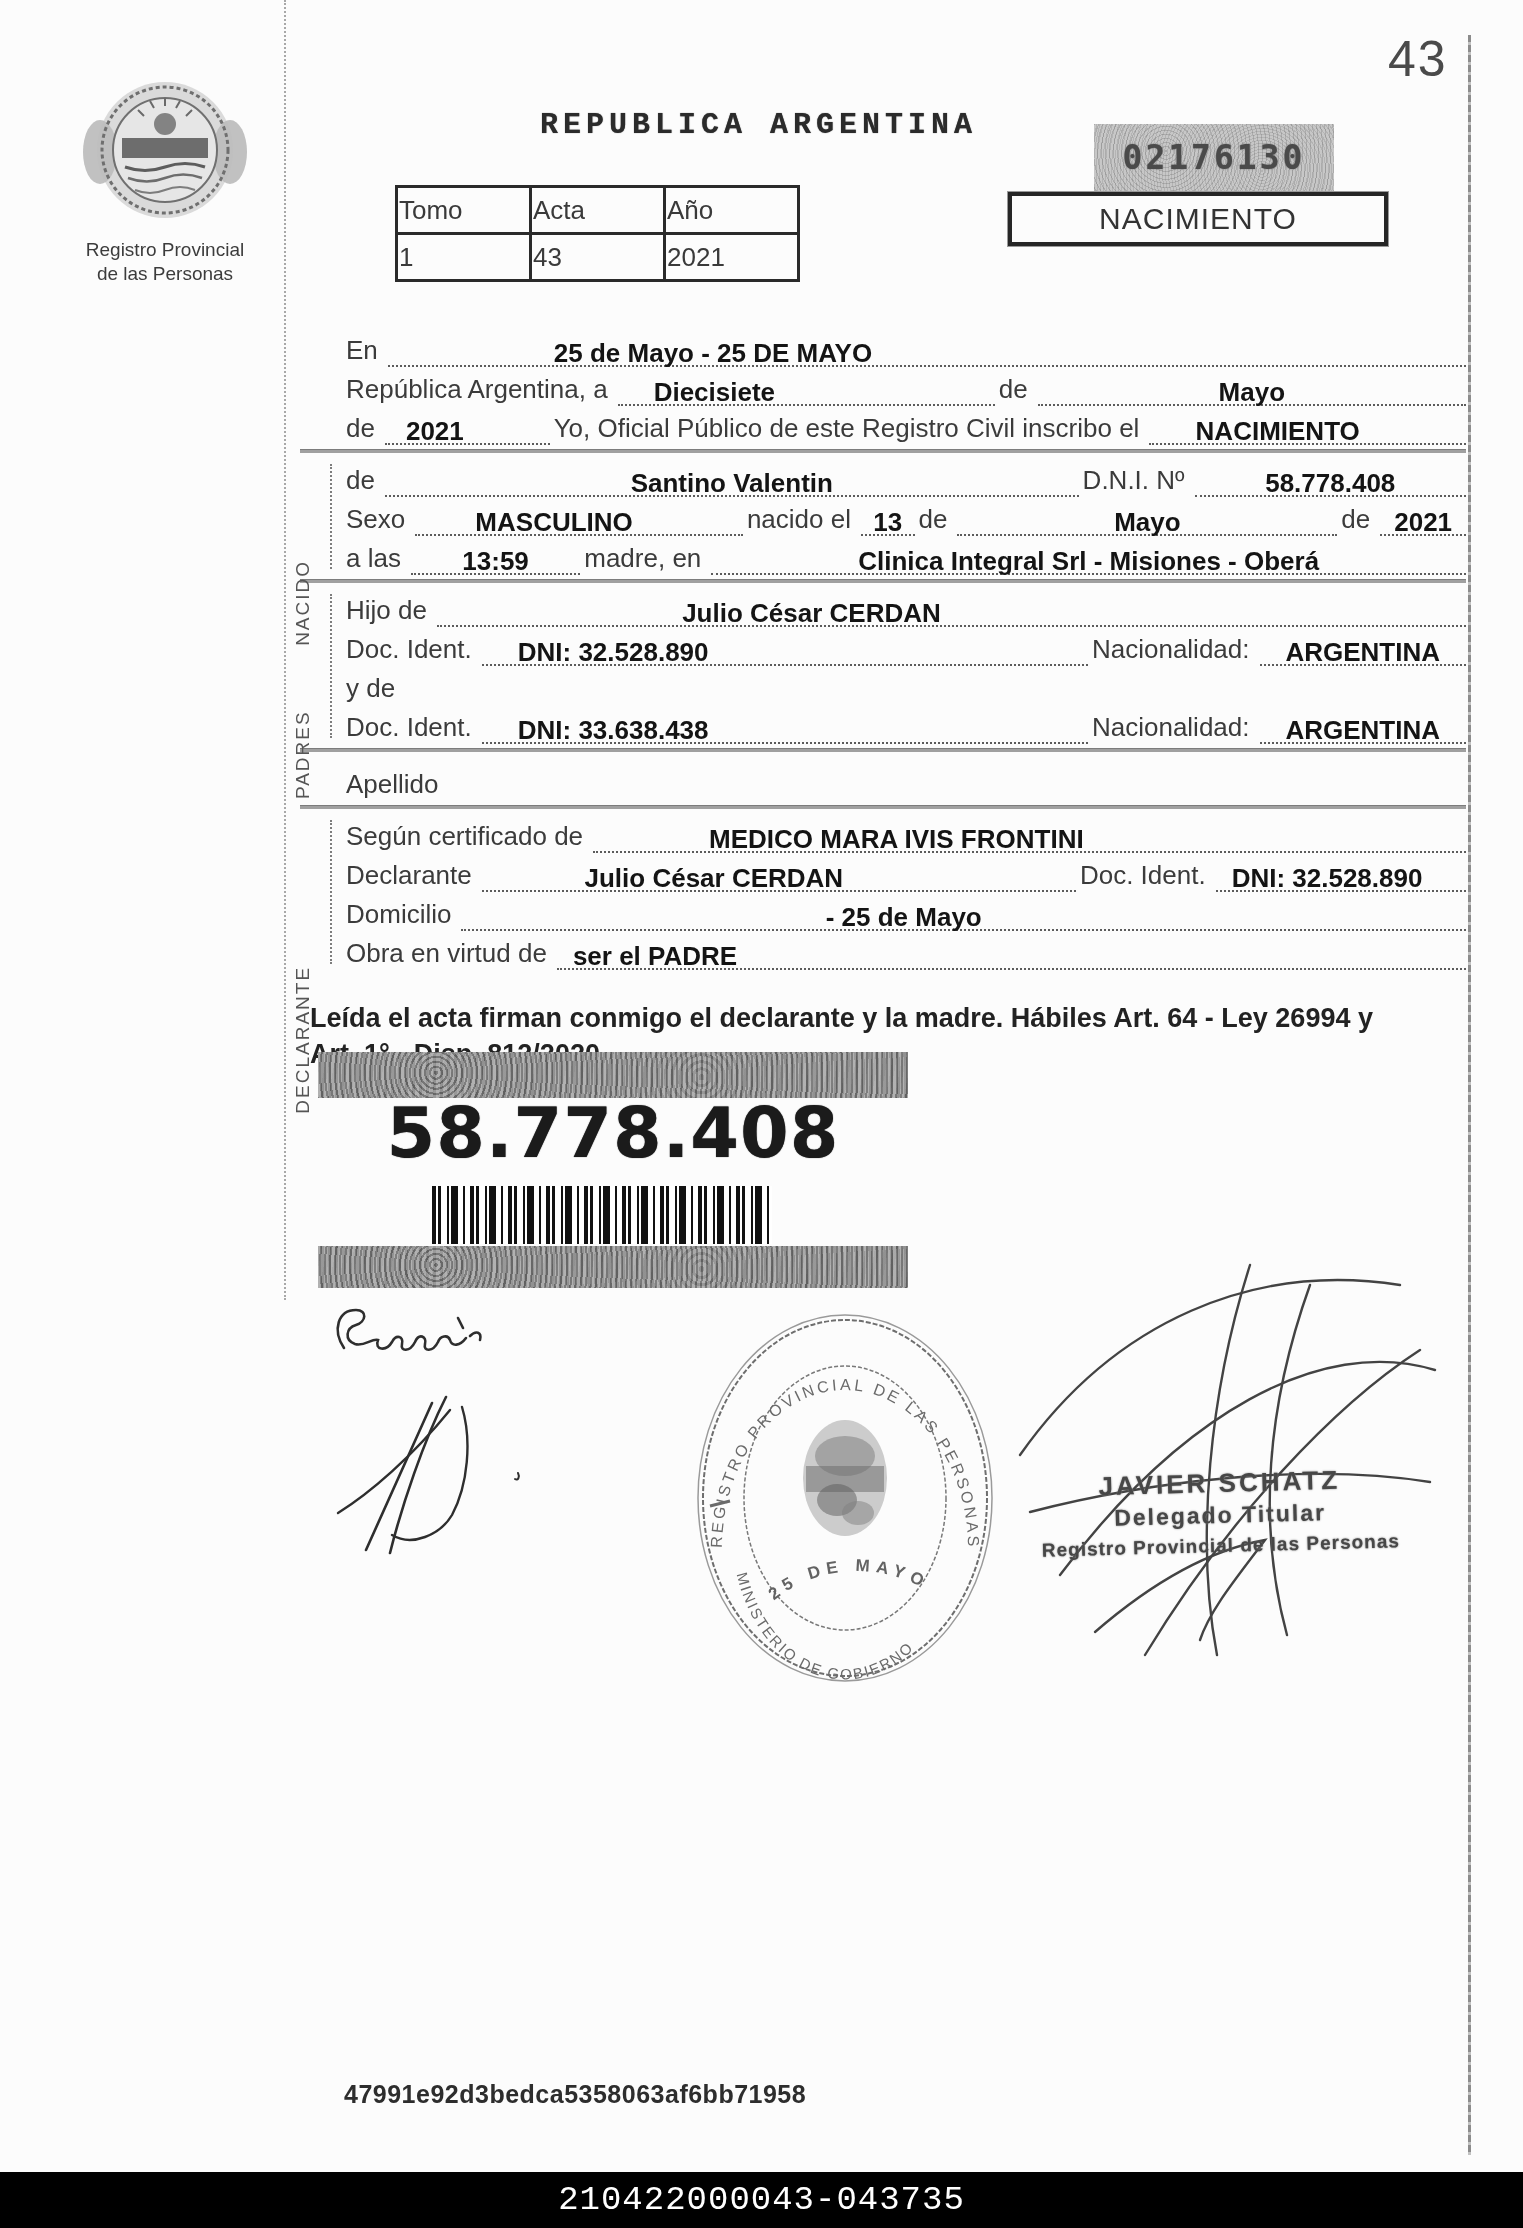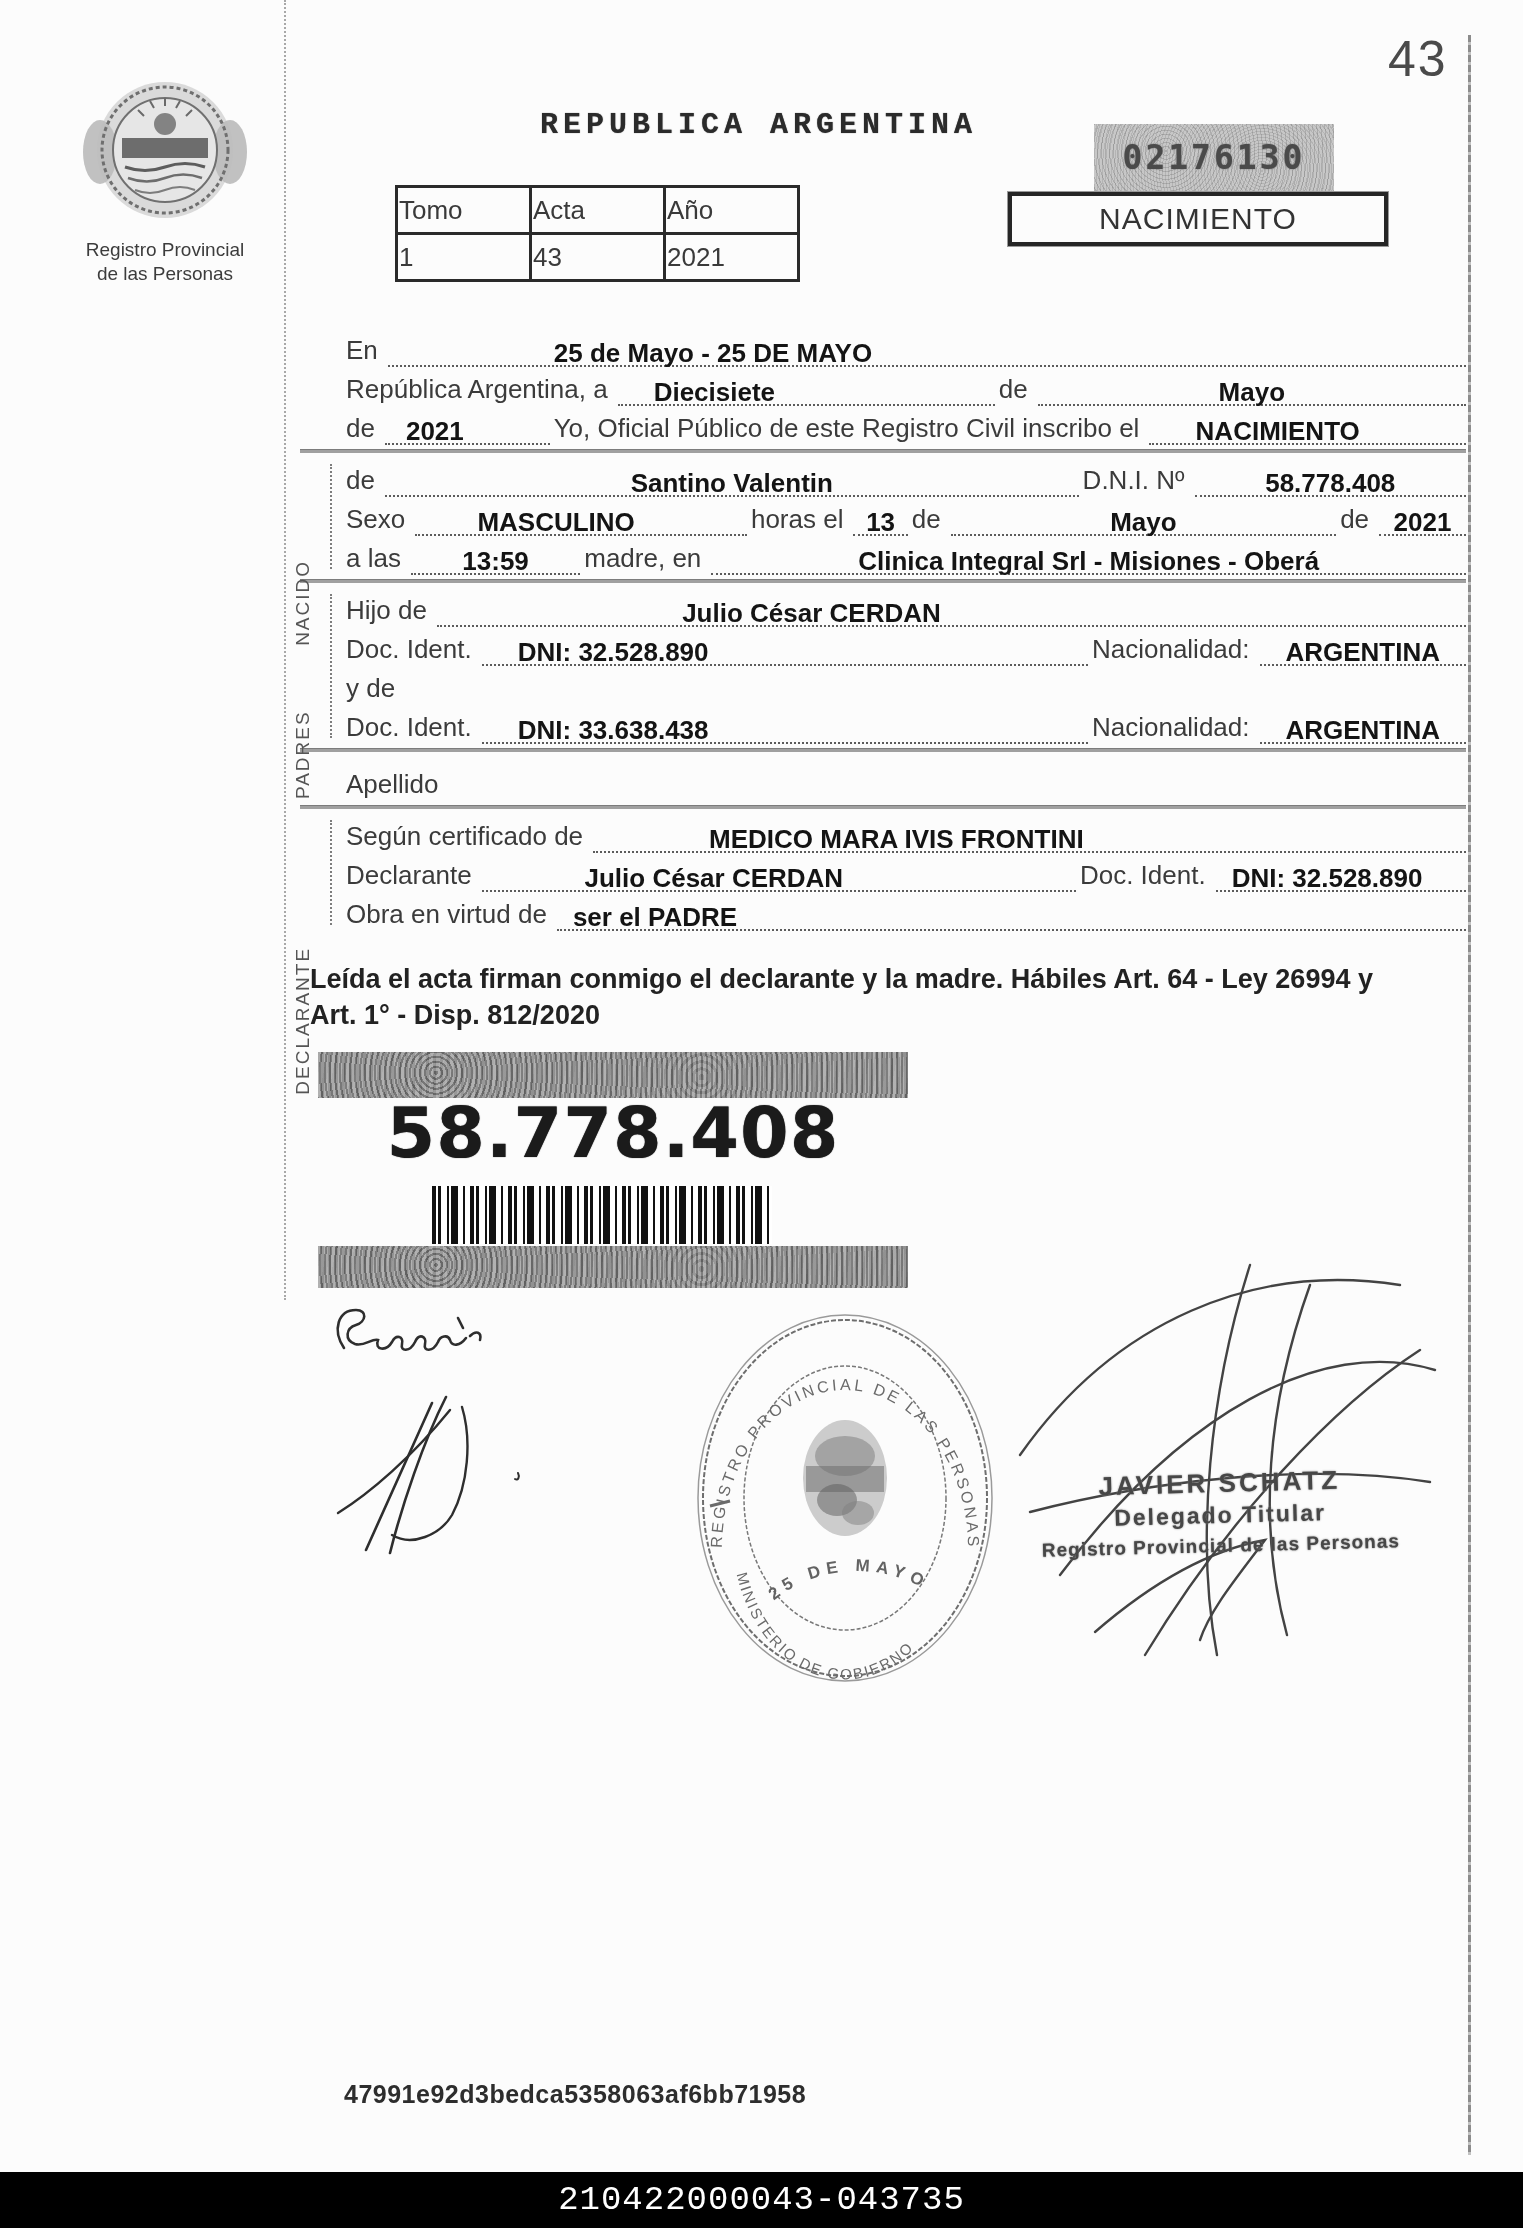--- a/index.html
+++ b/index.html
@@ -161,21 +161,21 @@
         <span class="lab">D.N.I. Nº</span>
         <span class="fill" style="flex-grow:270;">
           <span class="val">58.778.408</span>
         </span>
       </div>
       <div class="line">
         <span class="lab">Sexo</span>
         <span class="fill" style="flex-grow:285;padding-right:50px;">
           <span class="val">MASCULINO</span>
         </span>
-        <span class="lab">horas el</span>
+        <span class="lab">nacido el</span>
         <span class="fill" style="flex-grow:55;">
           <span class="val">13</span>
         </span>
         <span class="lab">de</span>
         <span class="fill" style="flex-grow:390;">
           <span class="val">Mayo</span>
         </span>
         <span class="lab">de</span>
         <span class="fill" style="flex-grow:88;">
           <span class="val">2021</span>
@@ -247,20 +247,26 @@
         </span>
       </div>
       <div class="line">
         <span class="lab">Declarante</span>
         <span class="fill" style="flex-grow:560;padding-right:130px;">
           <span class="val">Julio César CERDAN</span>
         </span>
         <span class="lab">Doc. Ident.</span>
         <span class="fill" style="flex-grow:290;justify-content:flex-start;padding-left:10px;">
           <span class="val">DNI: 32.528.890</span>
+        </span>
+      </div>
+      <div class="line">
+        <span class="lab">Domicilio</span>
+        <span class="fill" style="padding-right:120px;">
+          <span class="val">- 25 de Mayo</span>
         </span>
       </div>
       <div class="line">
         <span class="lab">Obra en virtud de</span>
         <span class="fill" style="justify-content:flex-start;padding-left:10px;">
           <span class="val">ser el PADRE</span>
         </span>
       </div>
     </div>
 

